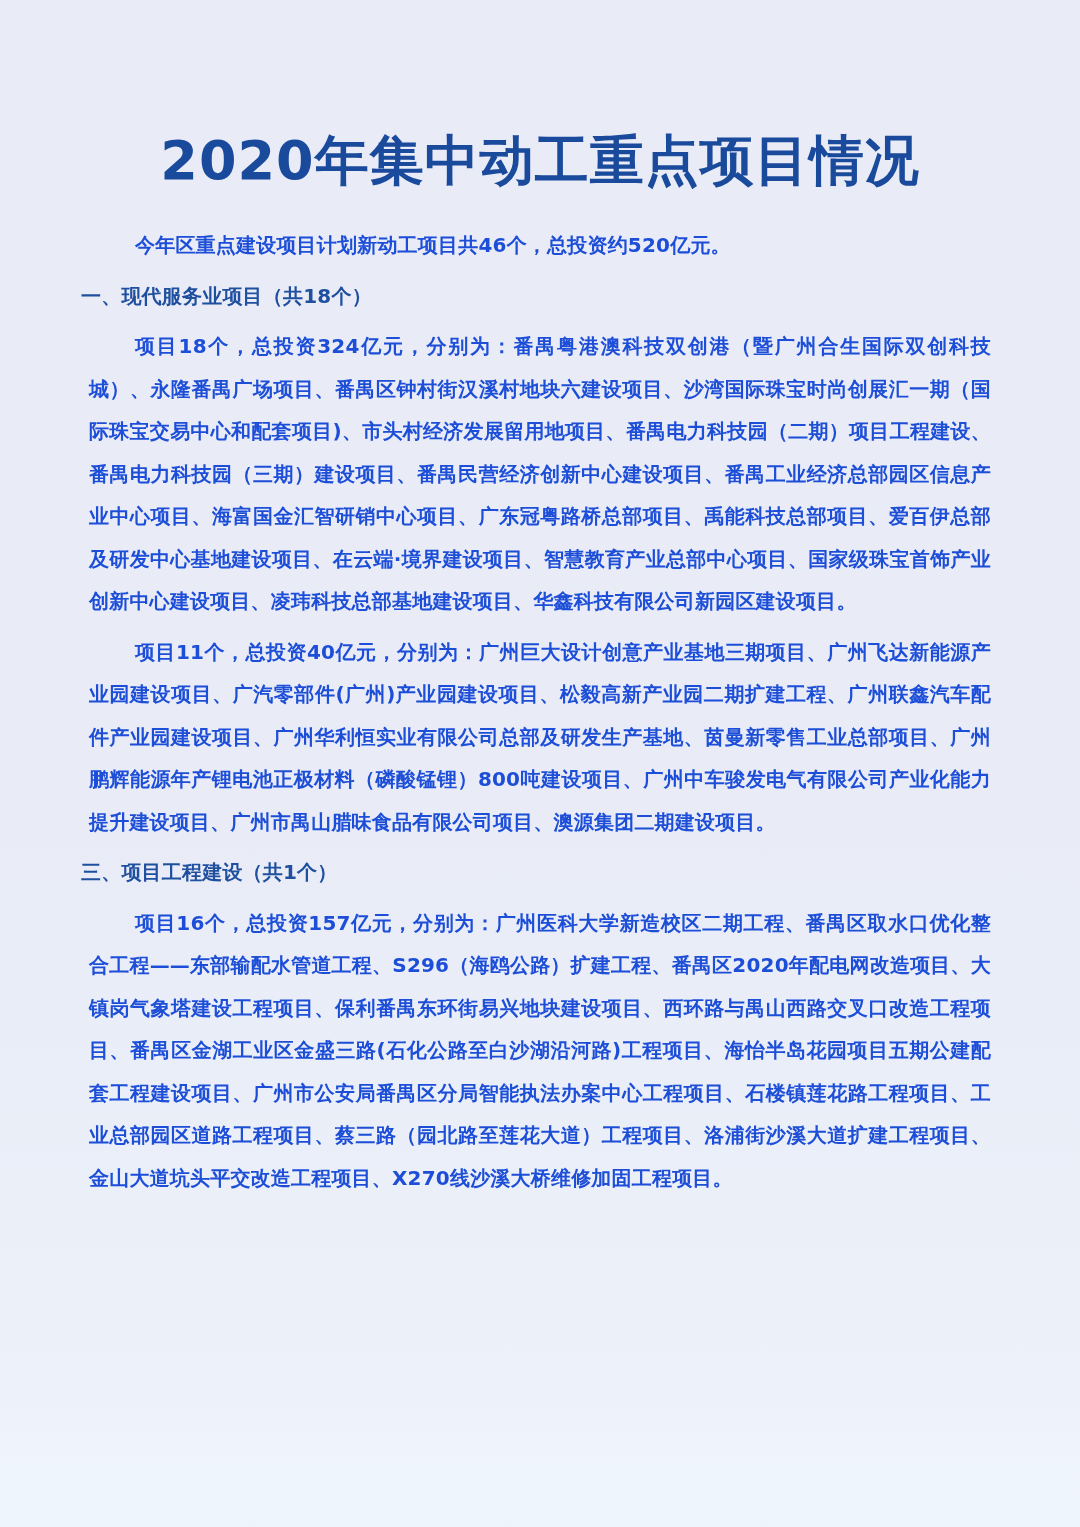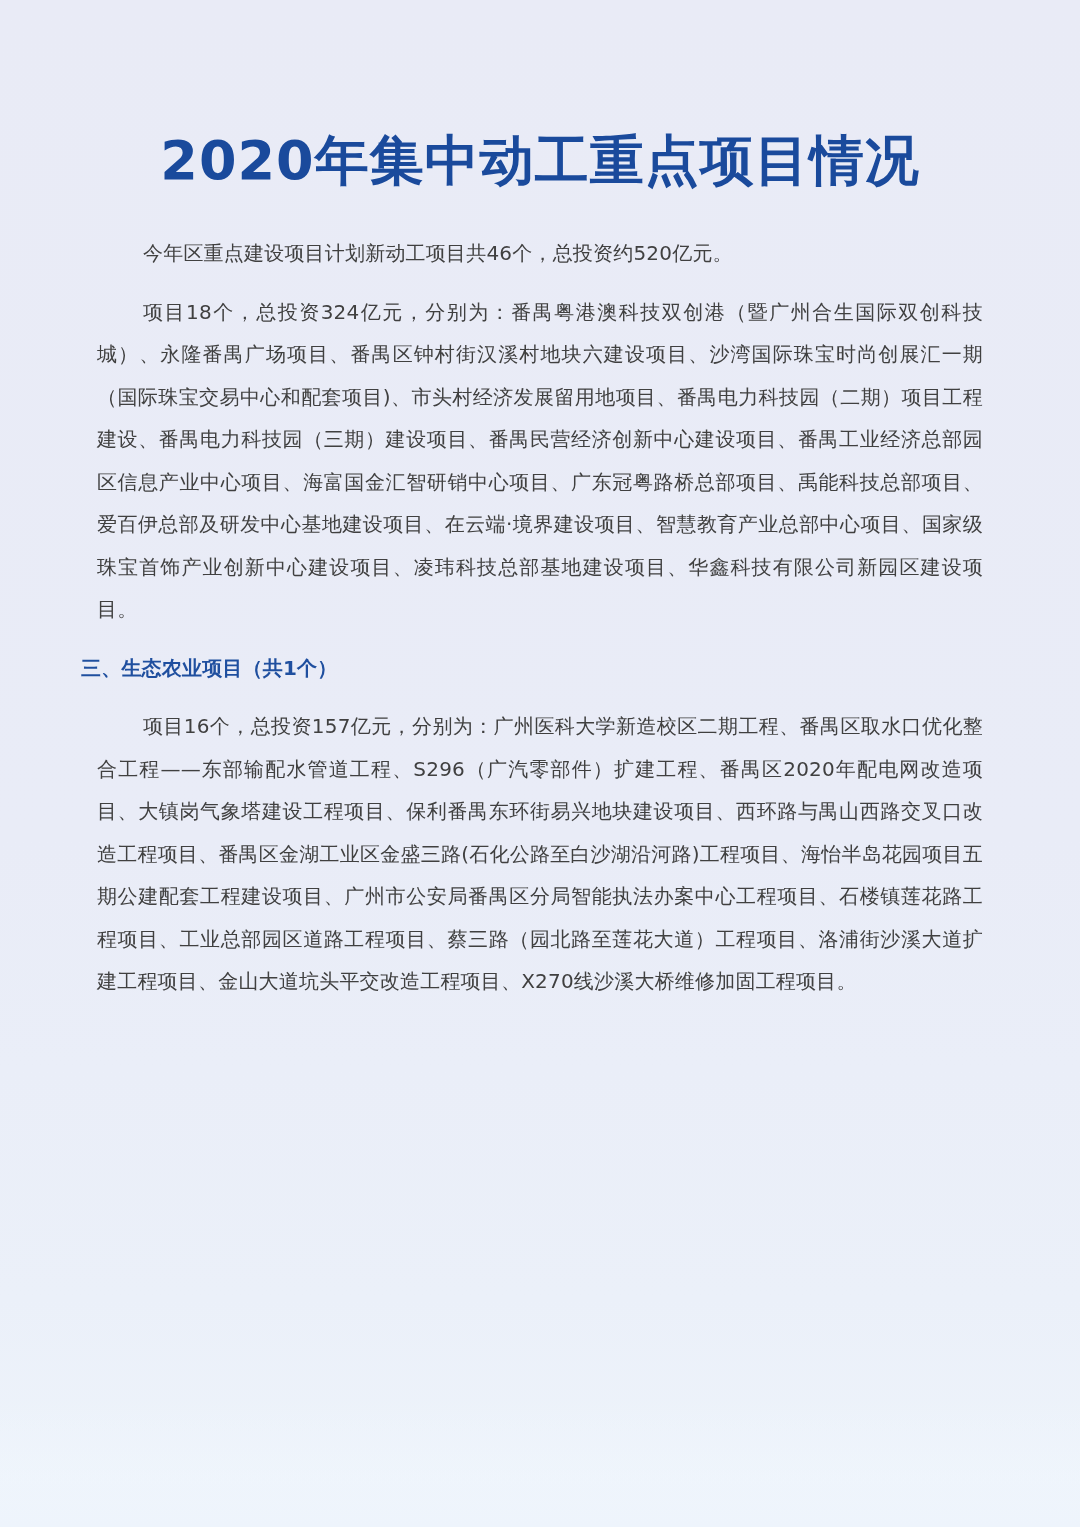--- a/index.html
+++ b/index.html
@@ -34,24 +34,24 @@
       line-height: 70px;
       margin: 0;
     }
     .content {
       position: absolute;
       left: 81px;
       top: 216px;
       width: 918px;
     }
     .para {
-      margin: 16px;
-      color: #404040;
+      margin: 8px;
+      color: #1d4ed8;
       font-size: 20px;
-      font-weight: normal;
+      font-weight: bold;
       line-height: 42.5px;
       text-indent: 46px;
       text-align: justify;
       letter-spacing: 0.2px;
     }
     .heading {
       margin: 0;
       color: #1f4f9f;
       font-size: 20px;
       font-weight: bold;
@@ -70,22 +70,24 @@
   </style>
 </head>
 <body>
 
 <div class="page">
   <h1 class="title">2020年集中动工重点项目情况</h1>
 
   <div class="content">
     <p class="para">今年区重点建设项目计划新动工项目共46个，总投资约520亿元。</p>
 
+    <h2 class="heading">一、现代服务业项目（共18个）</h2>
     <p class="para">项目18个，总投资324亿元，分别为：番禺粤港澳科技双创港（暨广州合生国际双创科技城）、永隆番禺广场项目、番禺区钟村街汉溪村地块六建设项目、沙湾国际珠宝时尚创展汇一期（国际珠宝交易中心和配套项目)、市头村经济发展留用地项目、番禺电力科技园（二期）项目工程建设、番禺电力科技园（三期）建设项目、番禺民营经济创新中心建设项目、番禺工业经济总部园区信息产业中心项目、海富国金汇智研销中心项目、广东冠粤路桥总部项目、禹能科技总部项目、爱百伊总部及研发中心基地建设项目、在云端·境界建设项目、智慧教育产业总部中心项目、国家级珠宝首饰产业创新中心建设项目、凌玮科技总部基地建设项目、华鑫科技有限公司新园区建设项目。</p>
 
+    <p class="para">项目11个，总投资40亿元，分别为：广州巨大设计创意产业基地三期项目、广州飞达新能源产业园建设项目、广汽零部件(广州)产业园建设项目、松毅高新产业园二期扩建工程、广州联鑫汽车配件产业园建设项目、广州华利恒实业有限公司总部及研发生产基地、茵曼新零售工业总部项目、广州鹏辉能源年产锂电池正极材料（磷酸锰锂）800吨建设项目、广州中车骏发电气有限公司产业化能力提升建设项目、广州市禺山腊味食品有限公司项目、澳源集团二期建设项目。</p>
 
-    <h2 class="heading">三、生态农业项目（共1个）</h2>
+    <h2 class="heading">三、项目工程建设（共1个）</h2>
 
-    <p class="para">项目16个，总投资157亿元，分别为：广州医科大学新造校区二期工程、番禺区取水口优化整合工程——东部输配水管道工程、S296（广汽零部件）扩建工程、番禺区2020年配电网改造项目、大镇岗气象塔建设工程项目、保利番禺东环街易兴地块建设项目、西环路与禺山西路交叉口改造工程项目、番禺区金湖工业区金盛三路(石化公路至白沙湖沿河路)工程项目、海怡半岛花园项目五期公建配套工程建设项目、广州市公安局番禺区分局智能执法办案中心工程项目、石楼镇莲花路工程项目、工业总部园区道路工程项目、蔡三路（园北路至莲花大道）工程项目、洛浦街沙溪大道扩建工程项目、金山大道坑头平交改造工程项目、X270线沙溪大桥维修加固工程项目。</p>
+    <p class="para">项目16个，总投资157亿元，分别为：广州医科大学新造校区二期工程、番禺区取水口优化整合工程——东部输配水管道工程、S296（海鸥公路）扩建工程、番禺区2020年配电网改造项目、大镇岗气象塔建设工程项目、保利番禺东环街易兴地块建设项目、西环路与禺山西路交叉口改造工程项目、番禺区金湖工业区金盛三路(石化公路至白沙湖沿河路)工程项目、海怡半岛花园项目五期公建配套工程建设项目、广州市公安局番禺区分局智能执法办案中心工程项目、石楼镇莲花路工程项目、工业总部园区道路工程项目、蔡三路（园北路至莲花大道）工程项目、洛浦街沙溪大道扩建工程项目、金山大道坑头平交改造工程项目、X270线沙溪大桥维修加固工程项目。</p>
   </div>
 
   <div class="bottom-glow"></div>
 </div>
 
 </body></html>

